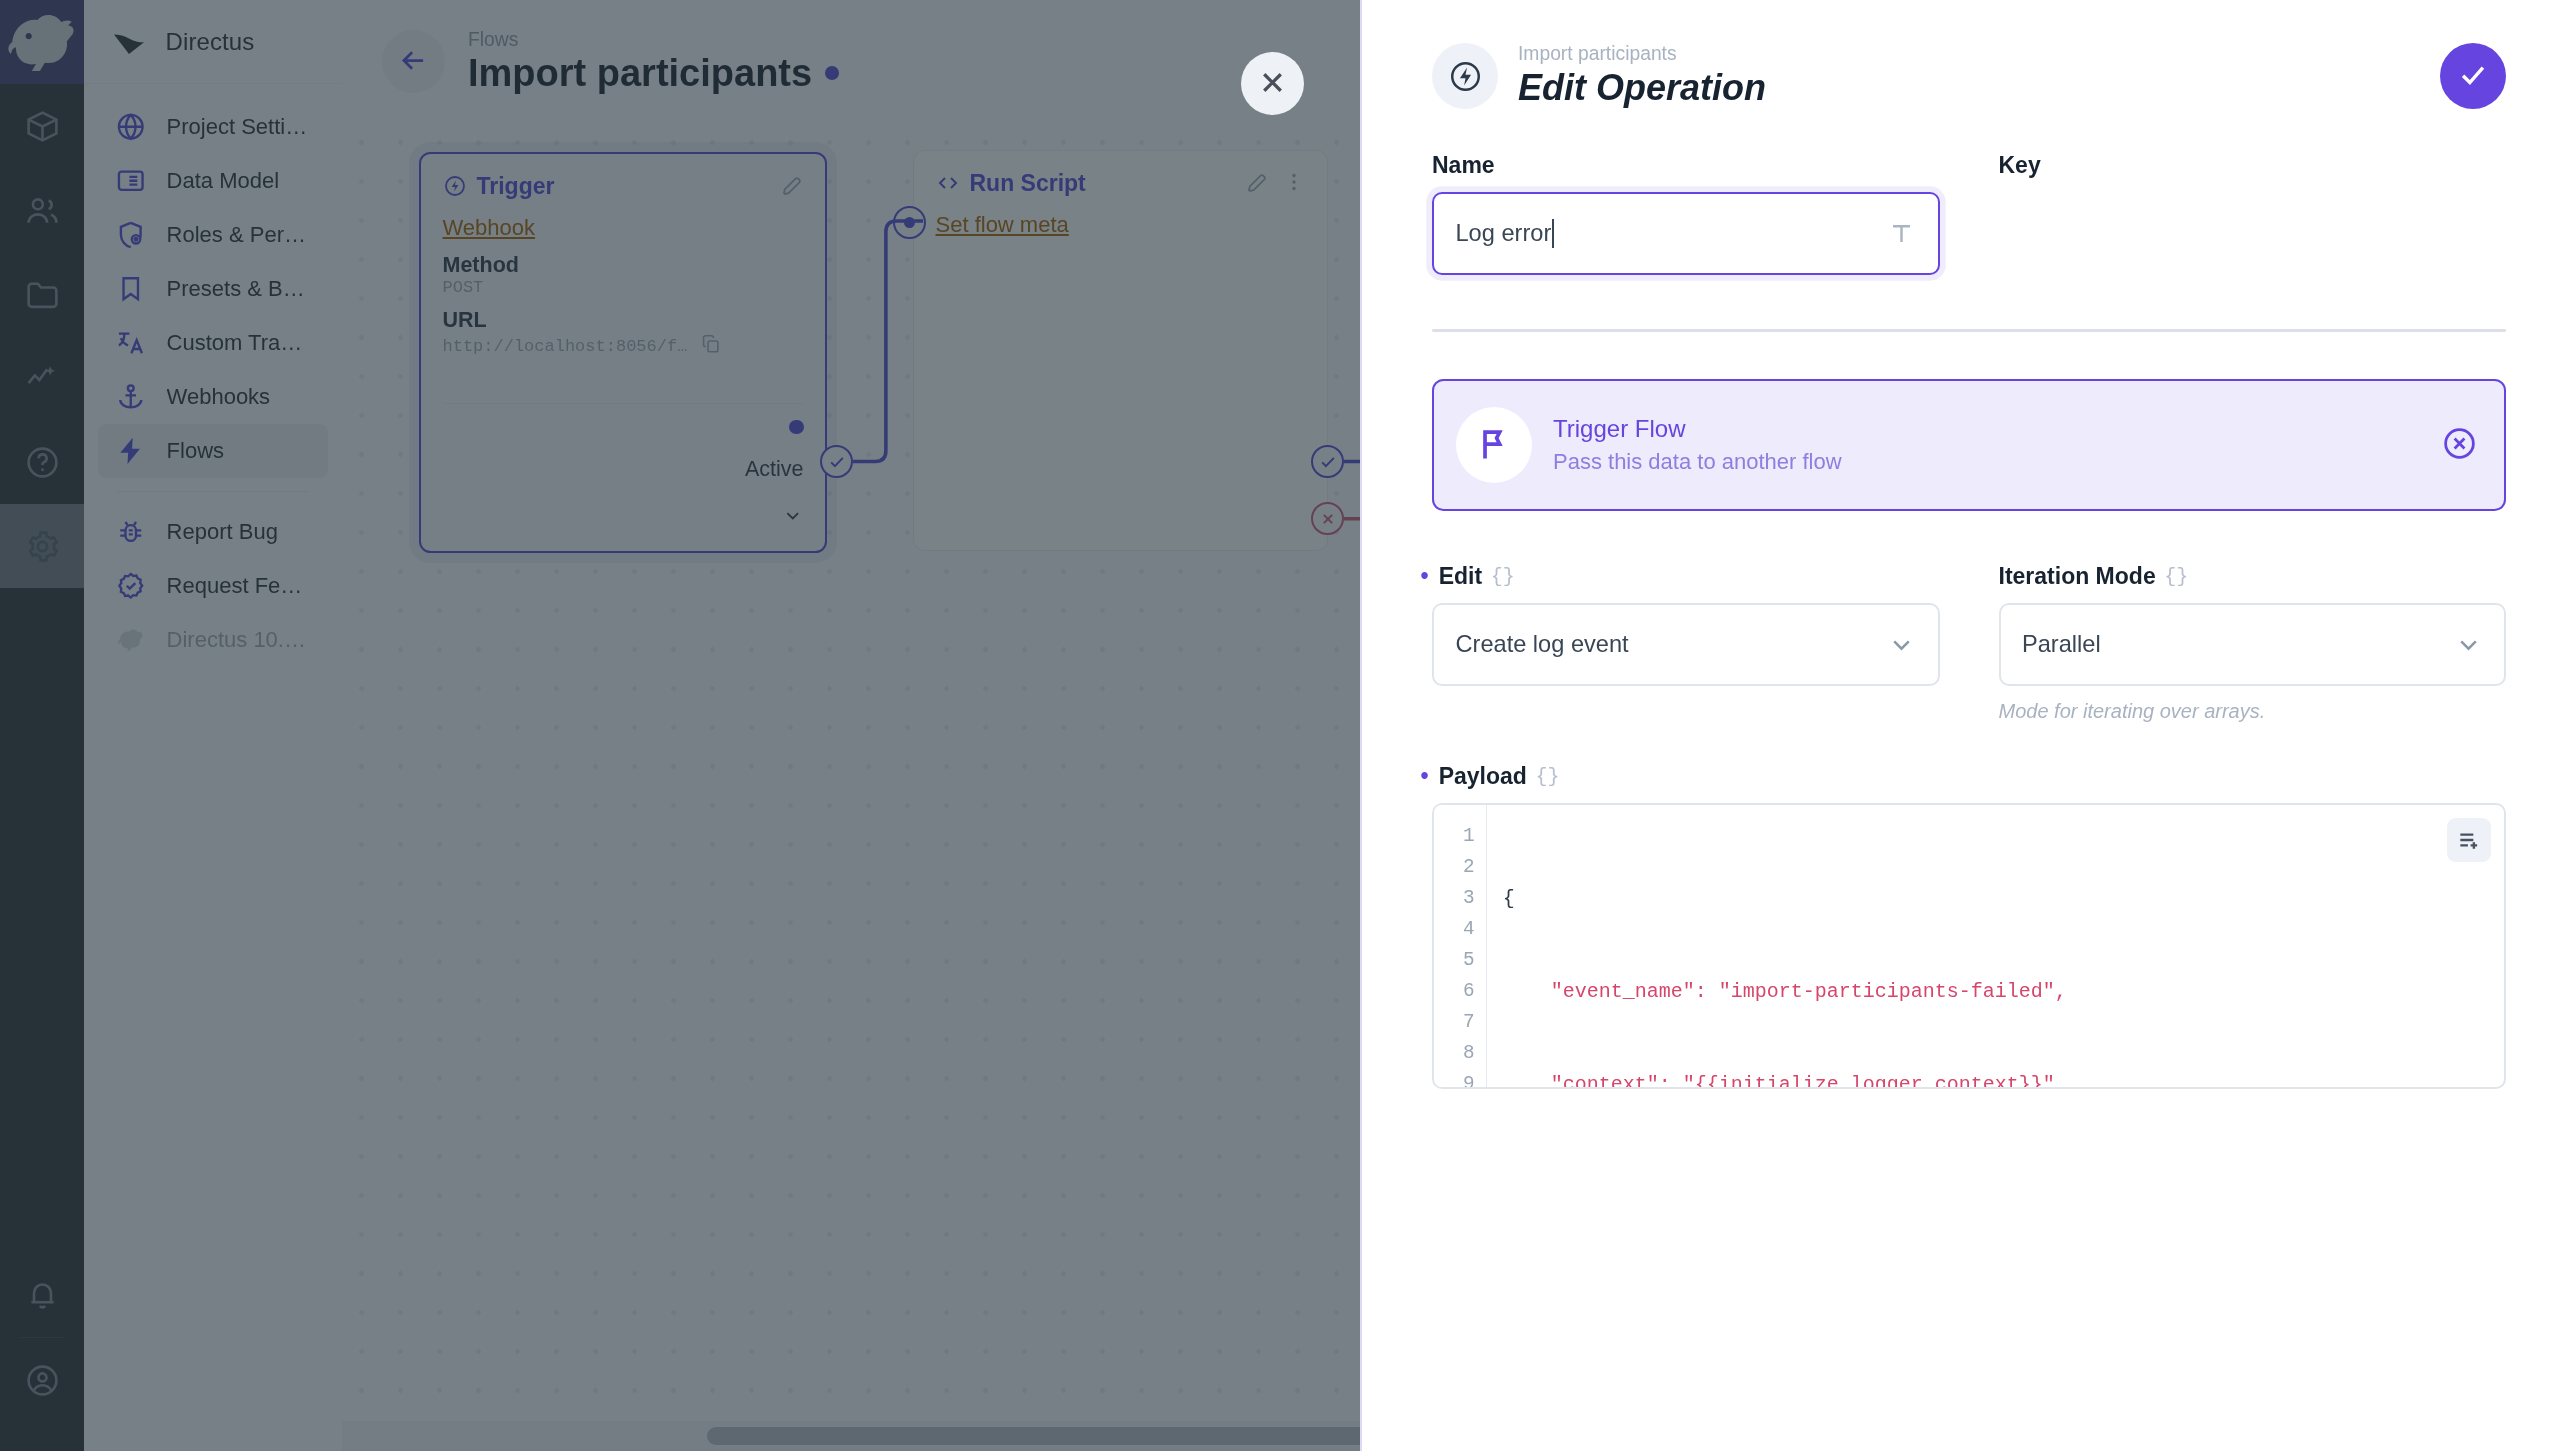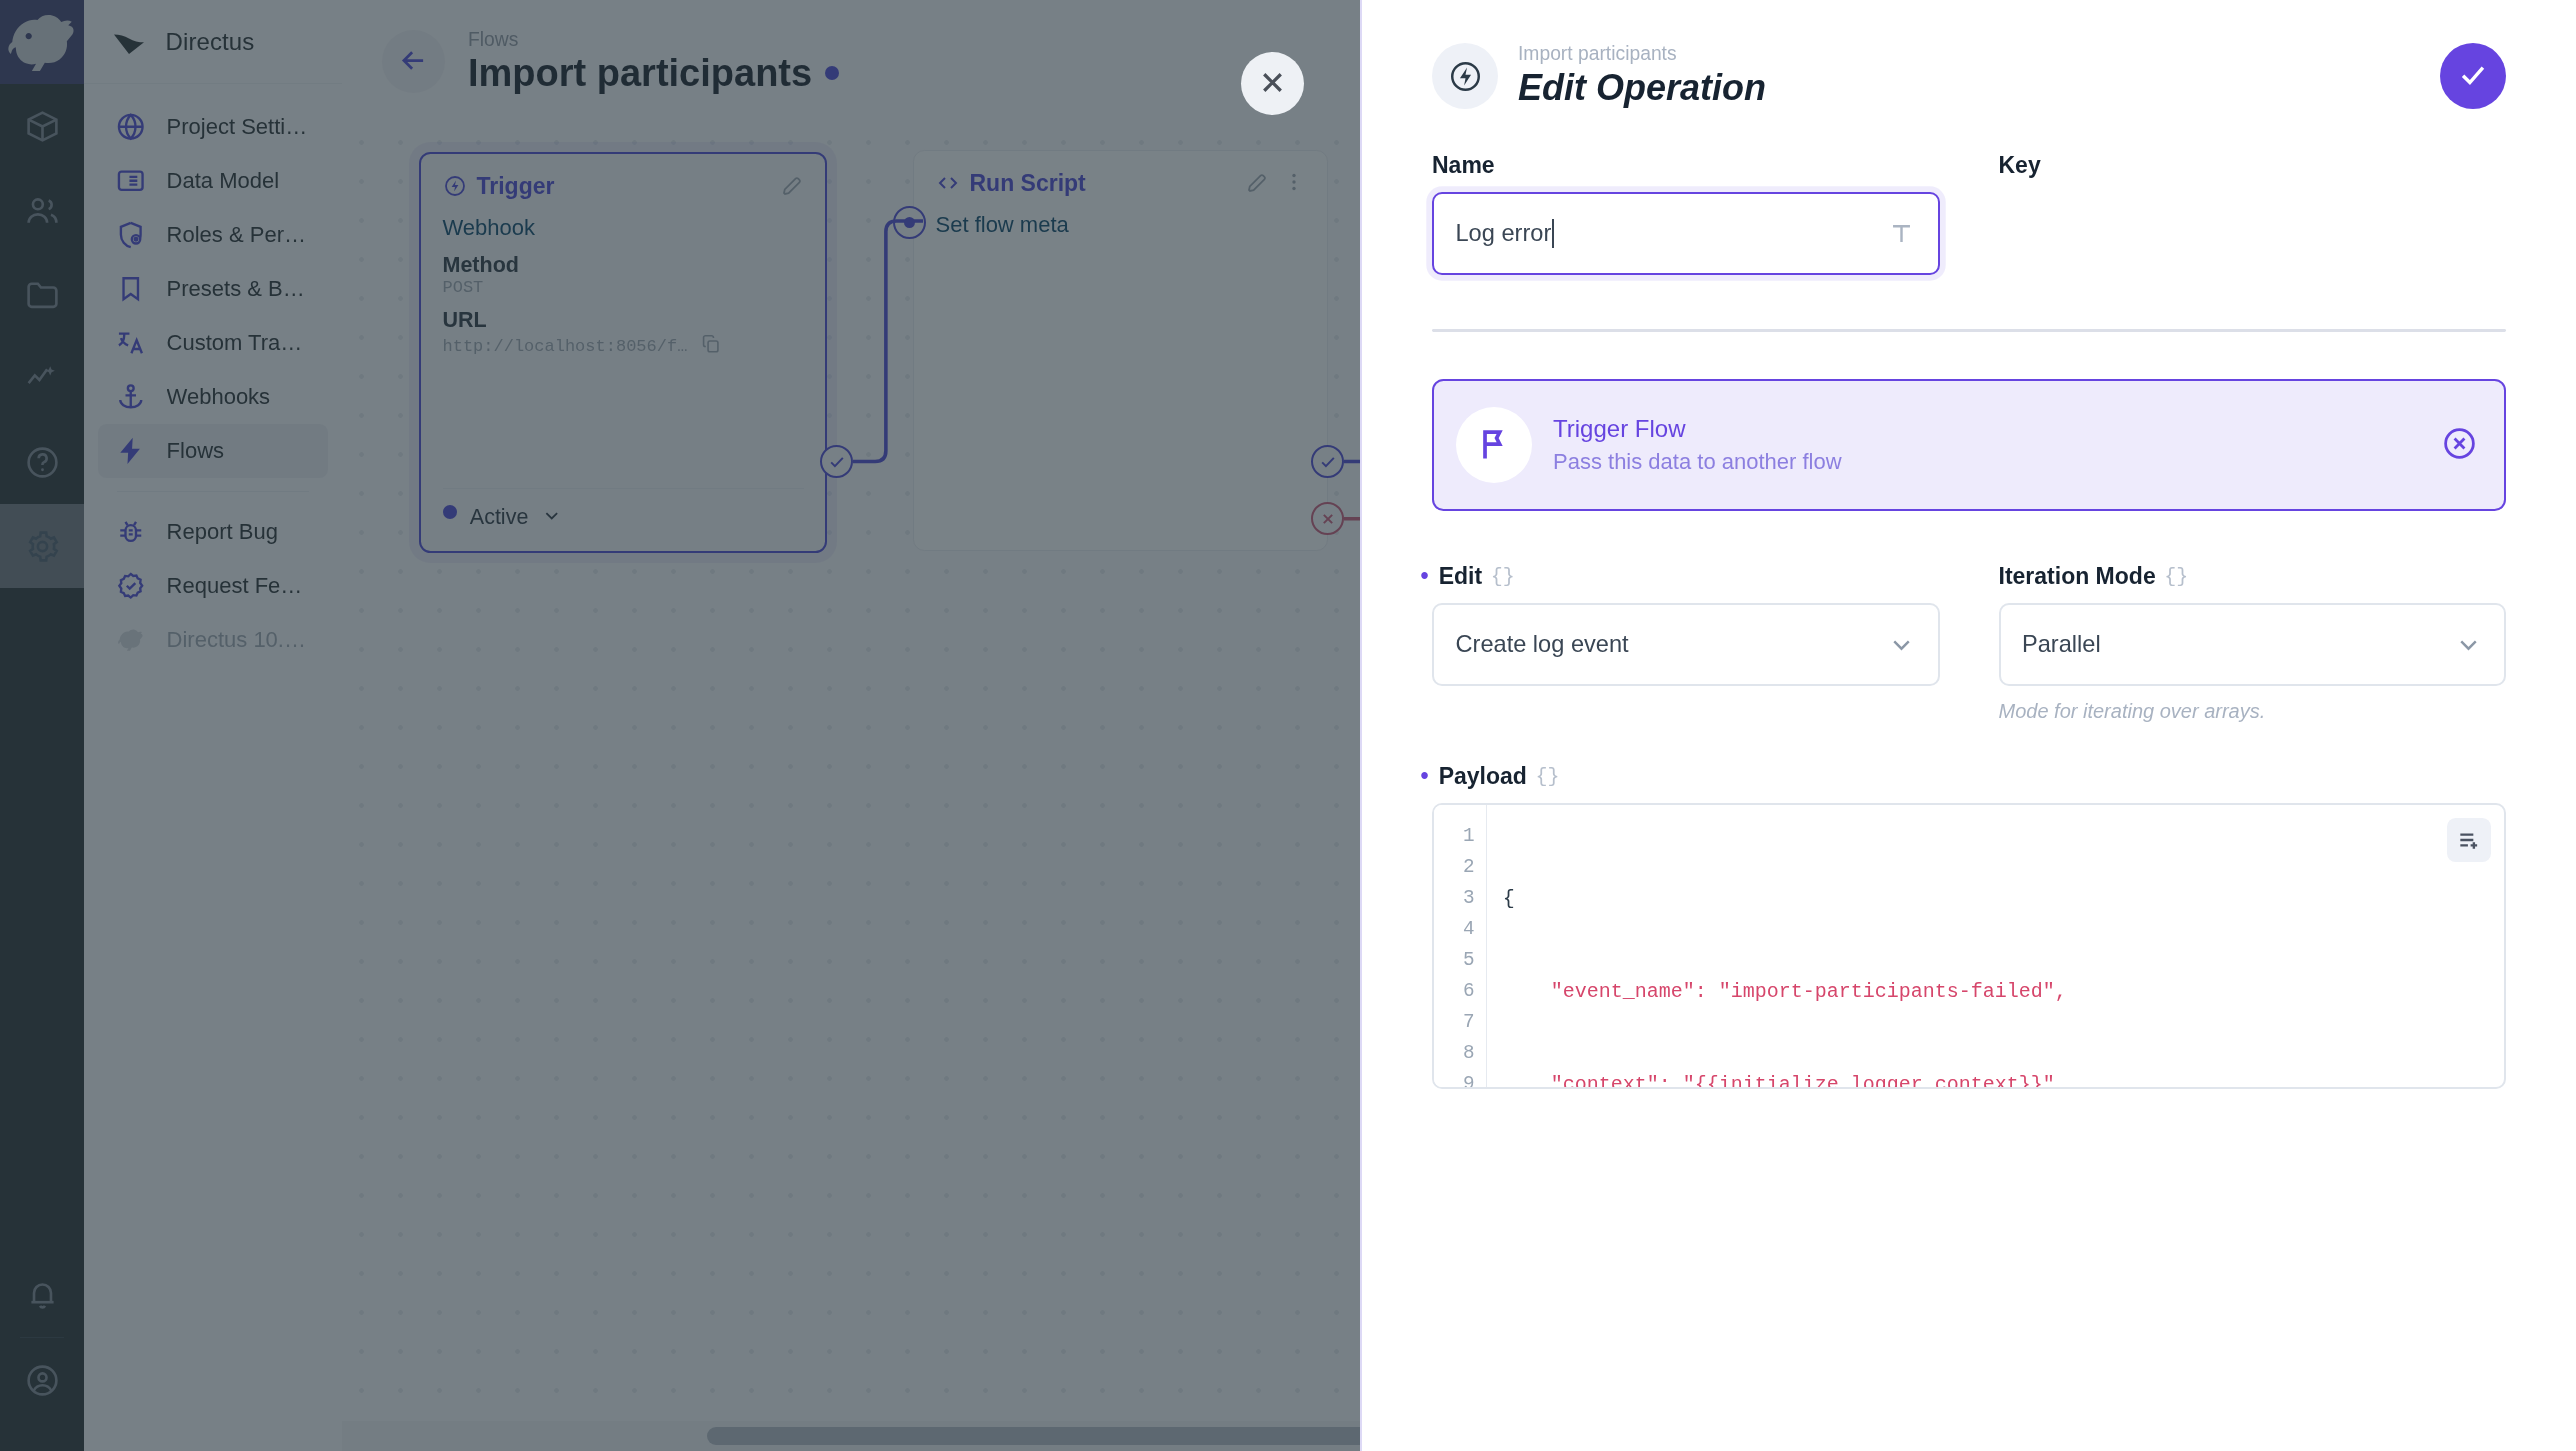--- a/index.html
+++ b/index.html
@@ -112,29 +112,29 @@
   .node-head {
     display: flex; align-items: center; justify-content: space-between;
     margin-bottom: 15.7px;
   }
   .node-type { display: flex; align-items: center; gap: 10px; font-size: 23px; font-weight: 700; color: #4a4ad4; }
   .node-type.red { color: #c25a7c; }
   .node-type .tic { width: 24px; height: 24px; display:flex; align-items:center; justify-content:center; }
   .node-type .tic svg { width: 24px; height: 24px; }
   .node-actions { display: flex; align-items: center; gap: 13px; color: #9aa6b2; }
   .node-actions svg { width: 24px; height: 24px; }
-  .node-label { font-size: 22px; color: #0c4a6e; margin-bottom: 8.6px; }
+  .node-label { font-size: 22px; color: #a16207; margin-bottom: 8.6px; text-decoration: underline; }
   .field-name { font-size: 21.5px; font-weight: 700; color: #2b3a47; margin-top: 11.4px; }
   .field-val { font-size: 17px; color: #9aa6b2; font-family: "Liberation Mono", monospace; display:flex; align-items:center; gap:13px;}
   .field-val svg { width: 21.5px; height: 21.5px; flex: 0 0 21.5px; }
   .node-footer {
     position: absolute; left: 21.5px; right: 21.5px; bottom: 18.6px;
     border-top: 1.4px solid #e2e8ef; padding-top: 15.7px;
-    display: flex; align-items: flex-start; gap: 13px;
-    font-size: 21.5px; color: #2b3a47;
+    display: flex; align-items: flex-end; gap: 23px;
+    font-size: 21.5px; color: #2b3a47; flex-direction: column;
   }
   .status-dot { width: 14.3px; height: 14.3px; border-radius: 50%; background: #4a4ad4; }
   .node-footer svg { width: 21.5px; height: 21.5px; color: #2b3a47; }
 
   .endpoint {
     position: absolute; width: 33px; height: 33px; border-radius: 50%;
     border: 2.9px solid #4a4ad4; background: #f0f4f9;
     display: flex; align-items: center; justify-content: center;
   }
   .endpoint .inner { width: 11.4px; height: 11.4px; border-radius: 50%; background: #4a4ad4; }

